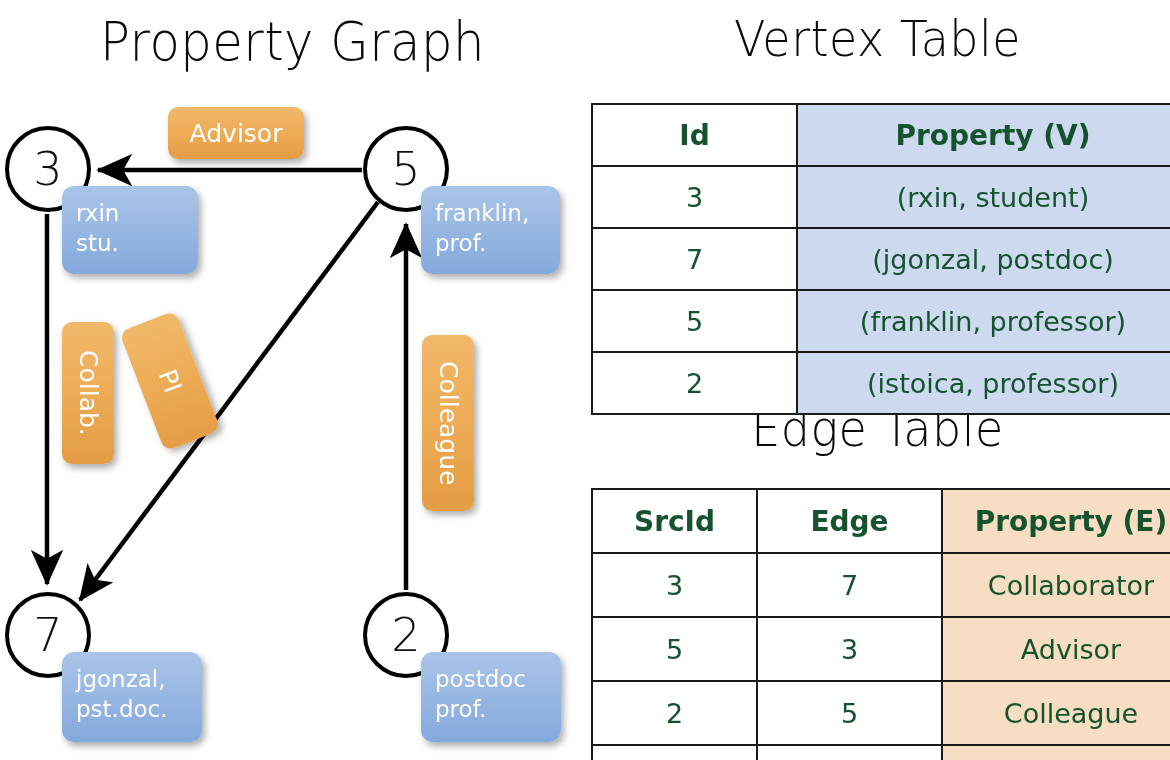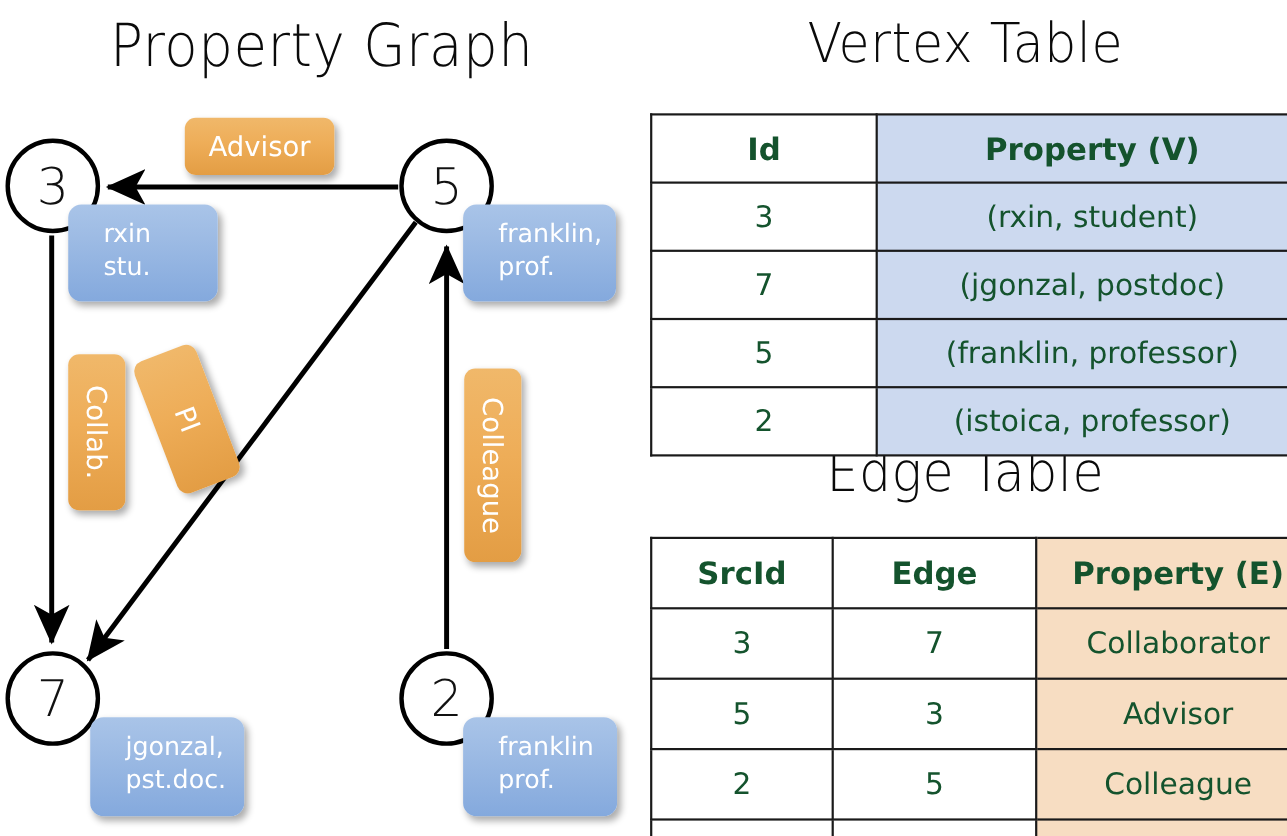--- a/index.html
+++ b/index.html
@@ -83,27 +83,27 @@
   .prop-box {
     position: absolute;
     border-radius: 12px;
     background: linear-gradient(180deg, #a9c4e8 0%, #9dbbe4 35%, #84a9dd 100%);
     box-shadow: 3px 4px 7px rgba(0,0,0,0.33);
     color: #ffffff;
     font-family: "DejaVu Sans", sans-serif;
     font-size: 23px;
     line-height: 30px;
     font-weight: 400;
-    padding: 12px 32px;
+    padding: 12px 14px;
     box-sizing: border-box;
     z-index: 5;
   }
   #prop-rxin     { left: 62px;  top: 186px; width: 136px; height: 88px; }
   #prop-franklin { left: 421px; top: 186px; width: 139px; height: 88px; }
-  #prop-jgonzal  { left: 62px;  top: 652px; width: 140px; height: 90px; margin-left: 20px; }
+  #prop-jgonzal  { left: 62px;  top: 652px; width: 140px; height: 90px; }
   #prop-istoica  { left: 421px; top: 652px; width: 140px; height: 90px; }
 
   
   .edge-label {
     position: absolute;
     border-radius: 10px;
     background: linear-gradient(180deg, #f0b86a 0%, #eead58 45%, #e39d44 100%);
     box-shadow: 3px 4px 7px rgba(0,0,0,0.33);
     color: #ffffff;
     font-family: "DejaVu Sans", sans-serif;
@@ -214,21 +214,21 @@
   </div>
   <div class="prop-box" id="prop-franklin">
     <div>franklin,</div>
     <div>prof.</div>
   </div>
   <div class="prop-box" id="prop-jgonzal">
     <div>jgonzal,</div>
     <div>pst.doc.</div>
   </div>
   <div class="prop-box" id="prop-istoica">
-    <div>franklin</div>
+    <div>postdoc</div>
     <div>prof.</div>
   </div>
 
   <div class="edge-label" id="label-advisor">
     <span>Advisor</span>
   </div>
   <div class="edge-label" id="label-collab">
     <span class="vtext">Collab.</span>
   </div>
   <div class="edge-label" id="label-pi">

